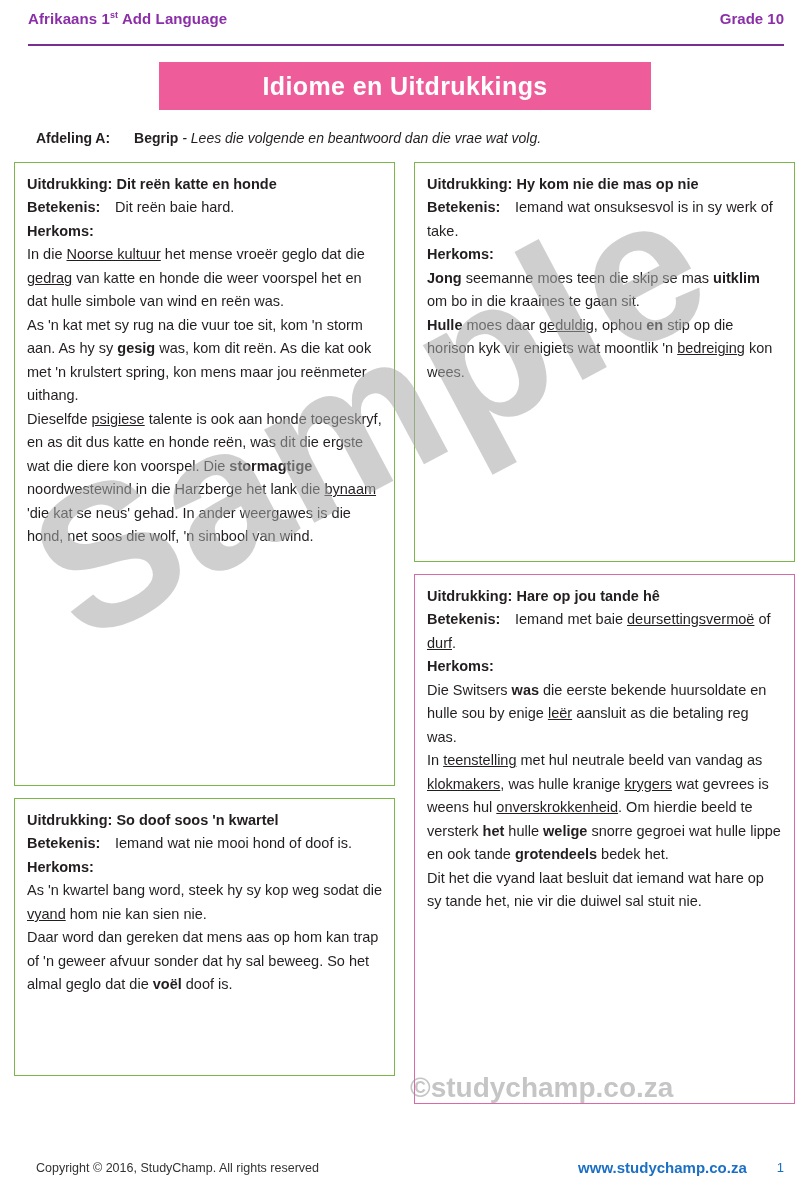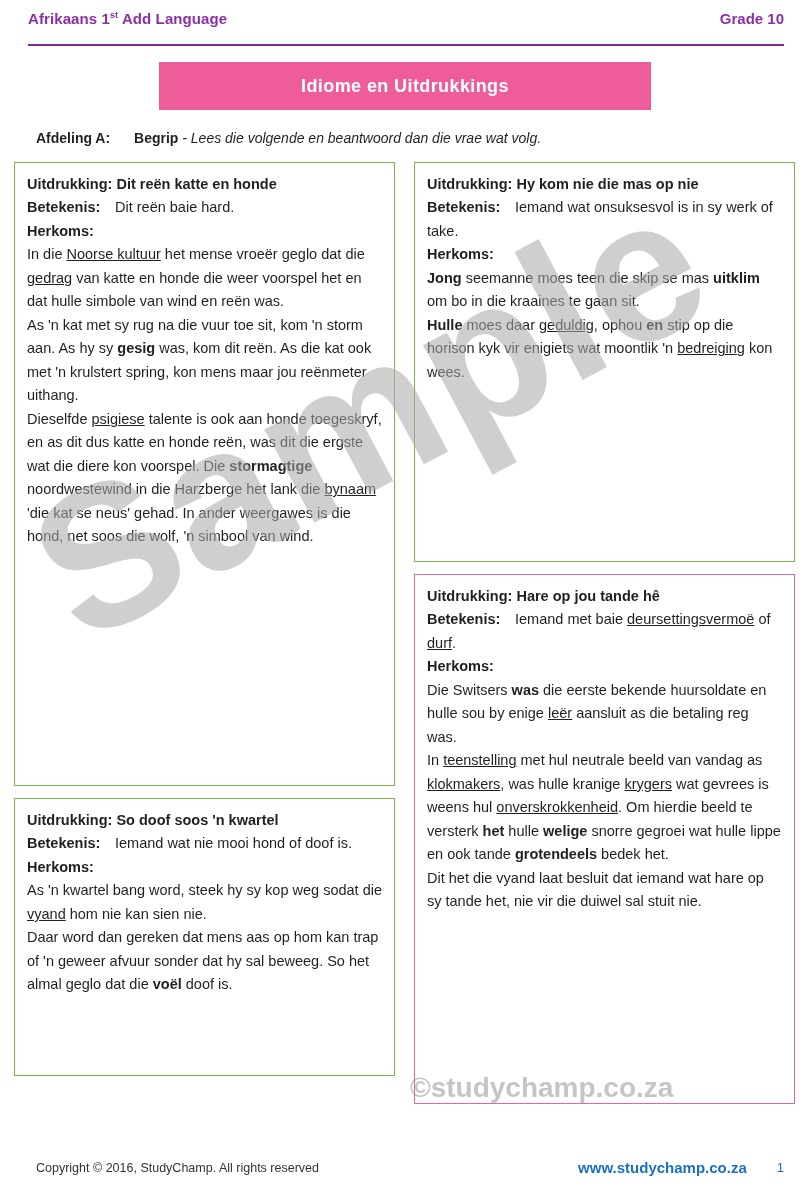--- a/index.html
+++ b/index.html
@@ -66,21 +66,21 @@
     left: 159px;
     width: 492px;
     height: 48px;
     background: #ee5d9a;
     display: flex;
     align-items: center;
     justify-content: center;
   }
   .title-banner .title-text {
     color: #ffffff;
-    font-size: 18px;
+    font-size: 25px;
     font-weight: bold;
     letter-spacing: 0.4px;
   }
 
   
   .section-line {
     position: absolute;
     top: 130px;
     left: 36px;
     right: 28px;

